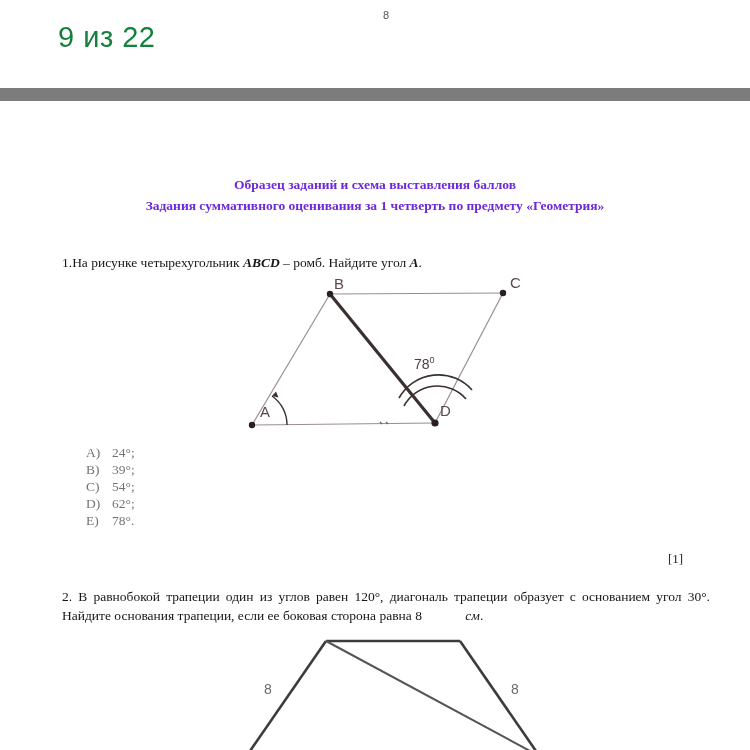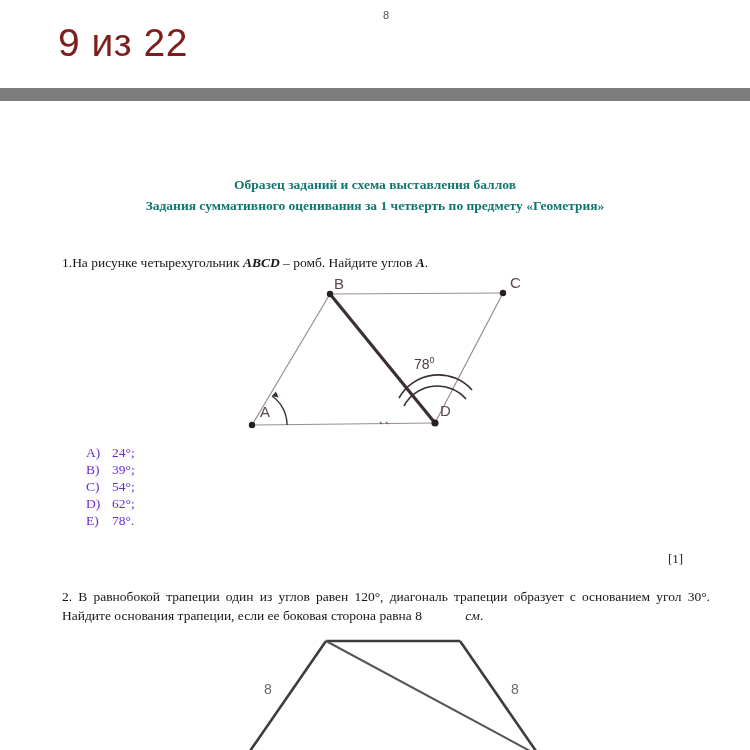--- a/index.html
+++ b/index.html
@@ -21,22 +21,22 @@
     left: 0; top: 0;
     width: 750px;
     height: 88px;
     background: #ffffff;
   }
   #page-counter {
     position: absolute;
     left: 58px;
     top: 21px;
     font-family: "Liberation Sans", sans-serif;
-    font-size: 39px;
-    color: #7f1d1d;
+    font-size: 29px;
+    color: #15803d;
     letter-spacing: 0.5px;
     white-space: nowrap;
   }
   #page-number {
     position: absolute;
     left: 383px;
     top: 9px;
     font-family: "Liberation Sans", sans-serif;
     font-size: 11px;
     color: #555555;
@@ -59,21 +59,21 @@
     height: 649px;
     background: #ffffff;
   }
 
   .doc-title {
     position: absolute;
     width: 750px;
     text-align: center;
     font-weight: bold;
     font-size: 13.5px;
-    color: #0f766e;
+    color: #6d28d9;
     white-space: nowrap;
   }
   #doc-title-line1 { top: 76px; }
   #doc-title-line2 { top: 97px; }
 
   .question-text {
     position: absolute;
     color: #161616;
     font-size: 13.5px;
     line-height: 19px;
@@ -83,21 +83,21 @@
     top: 152px;
     white-space: nowrap;
   }
   #question-1-text .ital { font-style: italic; font-weight: bold; }
 
   #answer-list {
     position: absolute;
     left: 86px;
     top: 343px;
     font-size: 13.5px;
-    color: #6d28d9;
+    color: #737373;
   }
   #answer-list .answer-row {
     height: 17px;
     line-height: 17px;
     white-space: nowrap;
   }
   #answer-list .ans-letter {
     display: inline-block;
     width: 26px;
   }
@@ -153,21 +153,21 @@
   <div id="page-number">8</div>
 </div>
 <div id="gray-divider"></div>
 
 <div id="document-sheet">
 
   <div id="doc-title-line1" class="doc-title">Образец заданий и схема выставления баллов</div>
   <div id="doc-title-line2" class="doc-title">Задания суммативного оценивания за 1 четверть по предмету «Геометрия»</div>
 
   <div id="question-1-text" class="question-text">
-    <span>1.</span><span>На рисунке четырехугольник </span><span class="ital">ABCD</span><span> – ромб. Найдите углов </span><span class="ital">A</span><span>.</span>
+    <span>1.</span><span>На рисунке четырехугольник </span><span class="ital">ABCD</span><span> – ромб. Найдите угол </span><span class="ital">A</span><span>.</span>
   </div>
 
   <div id="figure-rhombus" class="figure">
     <svg width="300" height="160" viewBox="0 0 300 160">
 
       <line x1="22" y1="152" x2="100" y2="21" stroke="#9a8e8e" stroke-width="1.2"></line>
       <line x1="100" y1="21" x2="273" y2="20" stroke="#9a8e8e" stroke-width="1.2"></line>
       <line x1="273" y1="20" x2="205" y2="150" stroke="#9a8e8e" stroke-width="1.2"></line>
       <line x1="22" y1="152" x2="205" y2="150" stroke="#9a8e8e" stroke-width="1.2"></line>
 

